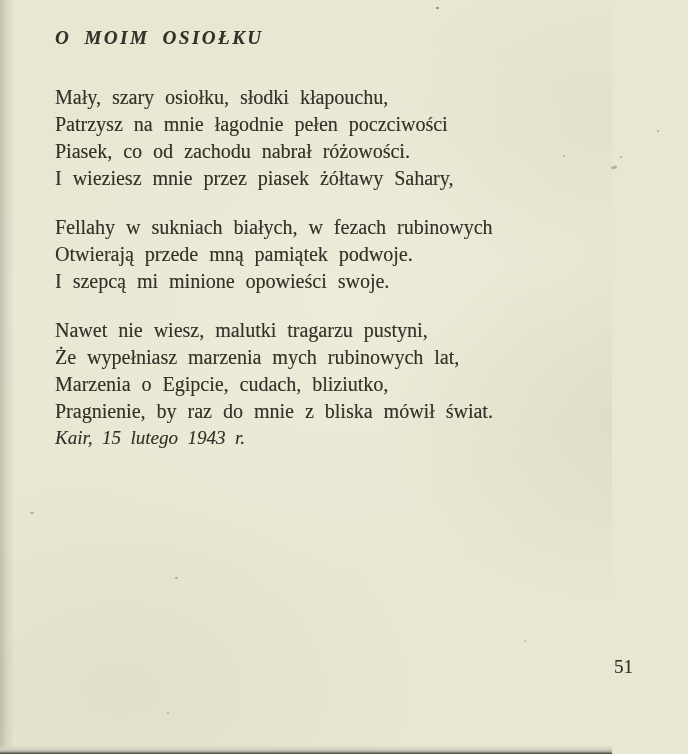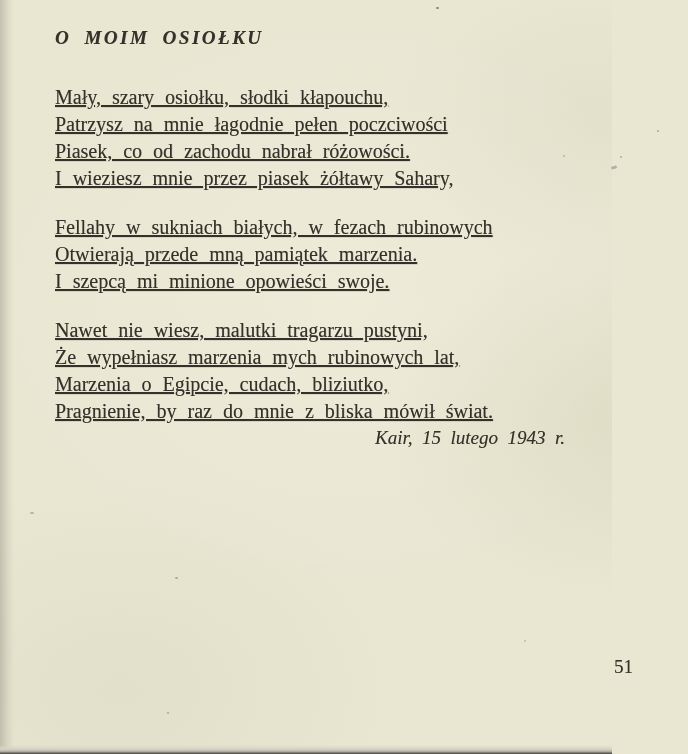--- a/index.html
+++ b/index.html
@@ -63,38 +63,37 @@
     font-weight: bold;
     font-size: 19px;
     line-height: 20px;
     letter-spacing: 2.5px;
     word-spacing: 6px;
     color: var(--ink, #35312a);
     white-space: nowrap;
     text-shadow: 0.3px 0.3px 0.4px rgba(53,49,42,0.45);
   }
 
-  .stanza { margin-top: 22px; text-decoration: underline; }
+  .stanza { margin-top: 22px; }
   .stanza.first { margin-top: 36px; }
 
   .poem-line {
     font-size: 20px;
     line-height: 27px;
     word-spacing: 0.30em;
     white-space: nowrap;
     text-shadow: 0.3px 0.3px 0.4px rgba(53,49,42,0.40);
   }
 
   .dateline {
     margin-top: -1px;
     font-style: italic;
     font-size: 19px;
     line-height: 27px;
     word-spacing: 0.25em;
-    text-align: right;
     padding-right: 70px;
     text-shadow: 0.3px 0.3px 0.4px rgba(53,49,42,0.40);
   }
 
   .page-number {
     position: absolute;
     left: 614px;
     top: 656px;
     font-size: 19px;
     line-height: 22px;
@@ -128,21 +127,21 @@
 
     <div class="stanza first">
       <div class="poem-line">Mały, szary osiołku, słodki kłapouchu,</div>
       <div class="poem-line">Patrzysz na mnie łagodnie pełen poczciwości</div>
       <div class="poem-line">Piasek, co od zachodu nabrał różowości.</div>
       <div class="poem-line">I wieziesz mnie przez piasek żółtawy Sahary,</div>
     </div>
 
     <div class="stanza">
       <div class="poem-line">Fellahy w sukniach białych, w fezach rubinowych</div>
-      <div class="poem-line">Otwierają przede mną pamiątek marzenia.</div>
+      <div class="poem-line">Otwierają przede mną pamiątek podwoje.</div>
       <div class="poem-line">I szepcą mi minione opowieści swoje.</div>
     </div>
 
     <div class="stanza">
       <div class="poem-line">Nawet nie wiesz, malutki tragarzu pustyni,</div>
       <div class="poem-line">Że wypełniasz marzenia mych rubinowych lat,</div>
       <div class="poem-line">Marzenia o Egipcie, cudach, bliziutko,</div>
       <div class="poem-line">Pragnienie, by raz do mnie z bliska mówił świat.</div>
     </div>
 

